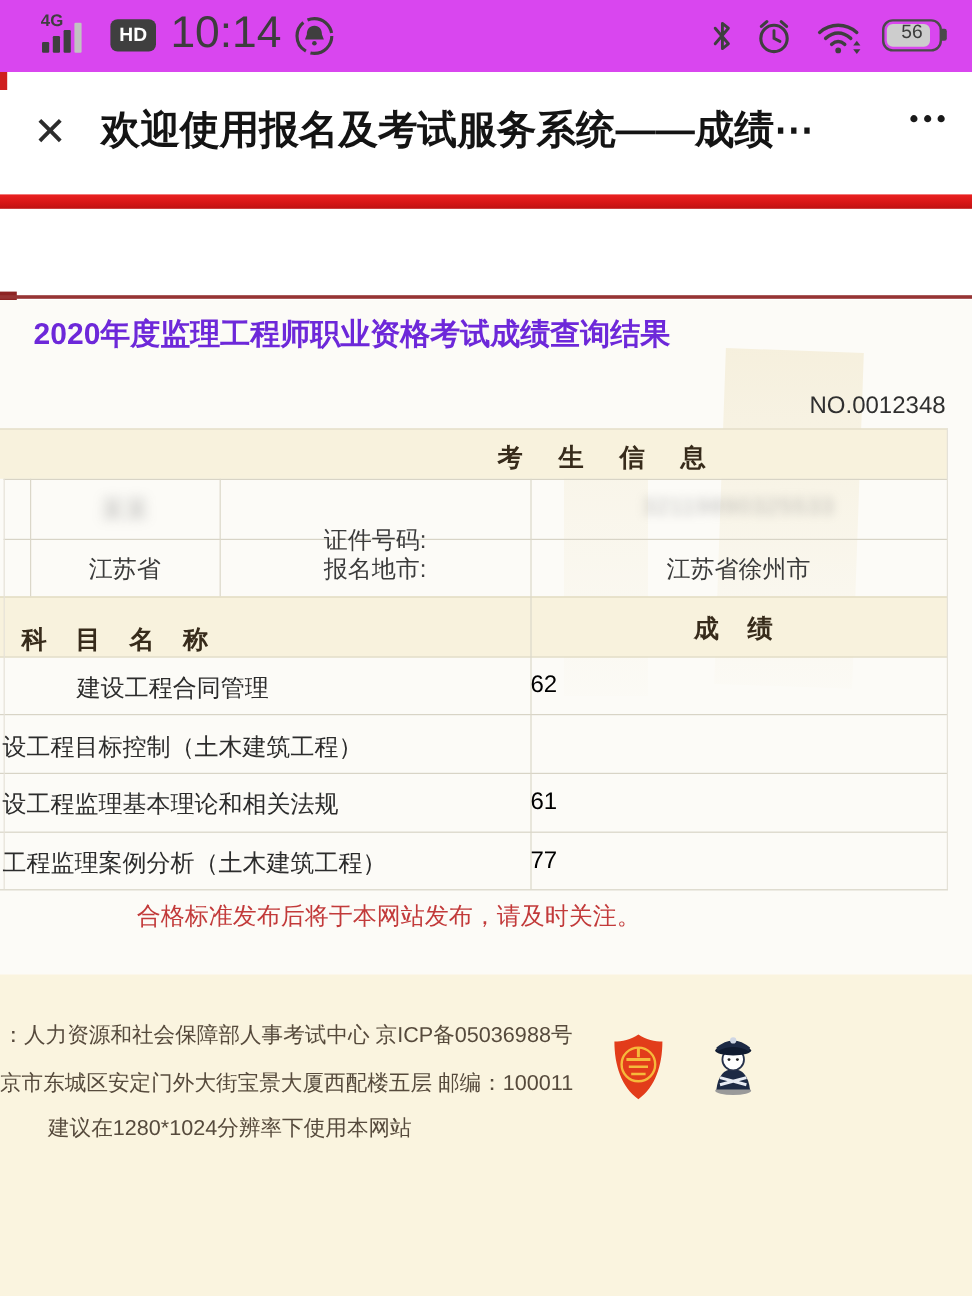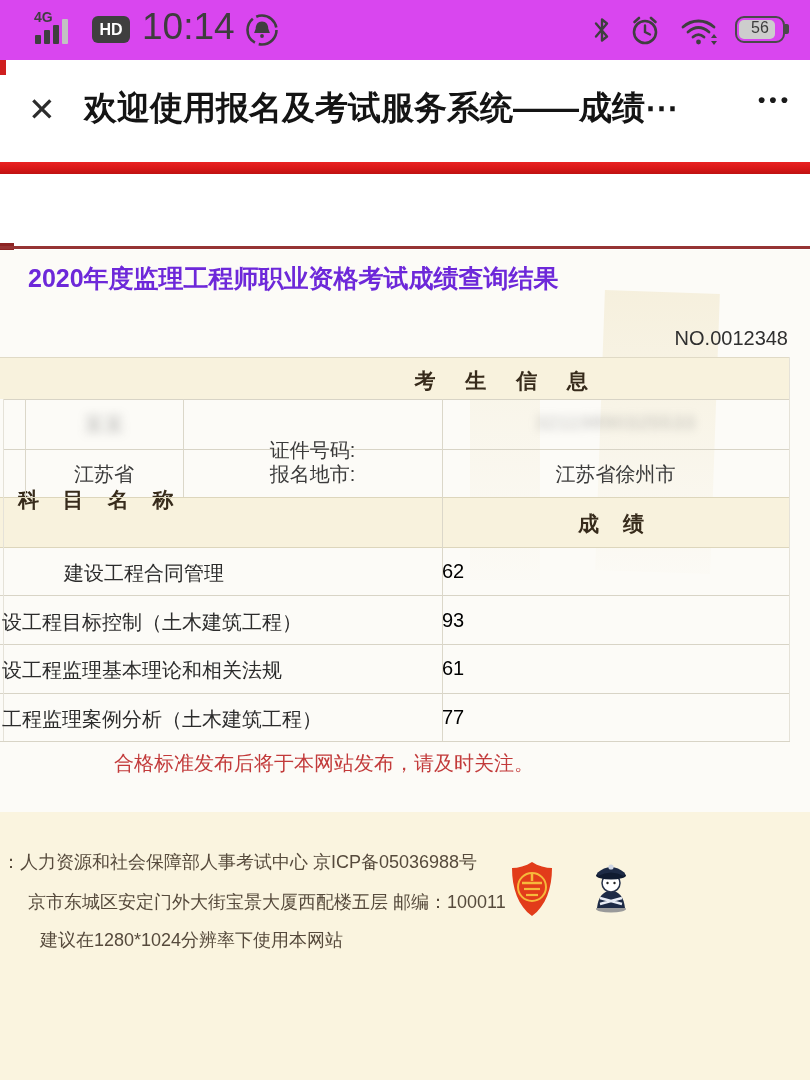--- a/index.html
+++ b/index.html
@@ -48,38 +48,38 @@
   .streak2{left:470px;top:380px;width:70px;height:200px;
     background:linear-gradient(180deg,rgba(238,226,190,.25),rgba(238,226,190,.03));}
   .page-title{position:absolute;left:28px;top:262px;font-size:25px;font-weight:bold;color:#6d28d9;white-space:nowrap;}
   .serial{position:absolute;right:22px;top:327px;font-size:20px;color:#2f2f2f;}
   
   .band{position:absolute;left:0;width:790px;background:#f8f2dd;}
   .band1{top:357px;height:42px;}
   .band2{top:497px;height:50px;}
   .band-text{font-weight:bold;color:#372b1b;font-size:21px;}
   .t-kaosheng{position:absolute;left:0;top:367px;width:600px;text-align:right;letter-spacing:12px;}
-  .t-kemu{position:absolute;left:18px;top:486px;letter-spacing:9px;}
+  .t-kemu{position:absolute;left:18px;top:519px;letter-spacing:9px;}
   .t-chengji{position:absolute;left:442px;top:510px;width:347px;text-align:center;letter-spacing:9px;}
   
   .hl{position:absolute;height:1px;background:#d8d4c6;}
   .vl{position:absolute;width:1px;background:#dbd7c9;}
   
   .cell{position:absolute;font-size:20px;color:#3b3b3b;}
   .c-center{text-align:center;}
   .masked-name{filter:blur(5px);opacity:.5;color:#6f6f6f;}
   .masked-id{filter:blur(4px);opacity:.5;color:#7d7d7d;letter-spacing:1px;font-size:19px;}
   .subj{position:absolute;font-size:20px;color:#2c2c2c;white-space:nowrap;}
   .score{position:absolute;left:442px;width:347px;text-align:left;font-size:20px;color:#000000;}
   .notice{position:absolute;left:114px;top:750px;font-size:20px;color:#c23a3a;font-weight:500;}
   
   .footer{position:absolute;left:0;top:812px;width:810px;height:268px;background:#faf4df;}
   .f-line{position:absolute;font-size:18px;color:#564a3c;white-space:nowrap;}
   .f1{left:2px;top:38px;}
-  .f2{left:0px;top:78px;padding-left:28px;}
+  .f2{left:0px;top:78px;}
   .f3{left:40px;top:116px;}
   .emblem{position:absolute;left:510px;top:48px;cursor:pointer;}
   .police{position:absolute;left:586px;top:44px;cursor:pointer;}
 </style>
 </head>
 <body>
 
 <div class="screen">
 
   <div class="statusbar">
@@ -172,21 +172,20 @@
   <div class="cell c-center masked-name" style="left:25px;top:411px;width:158px;">某某</div>
   <div class="cell c-center" style="left:183px;top:437px;width:259px;">证件号码:</div>
   <div class="cell c-center masked-id" style="left:442px;top:412px;width:347px;">32119890325533</div>
   <div class="cell c-center" style="left:25px;top:461px;width:158px;">江苏省</div>
   <div class="cell c-center" style="left:183px;top:461px;width:259px;">报名地市:</div>
   <div class="cell c-center" style="left:442px;top:461px;width:347px;">江苏省徐州市</div>
 
   <div class="subj" style="left:64px;top:560px;">建设工程合同管理</div>
   <div class="score" style="top:560px;">62</div>
   <div class="subj" style="left:2px;top:609px;">设工程目标控制（土木建筑工程）</div>
-  <div class="score" style="top:609px;">93</div>
   <div class="subj" style="left:2px;top:657px;">设工程监理基本理论和相关法规</div>
   <div class="score" style="top:657px;">61</div>
   <div class="subj" style="left:2px;top:706px;">工程监理案例分析（土木建筑工程）</div>
   <div class="score" style="top:706px;">77</div>
 
   <div class="notice">合格标准发布后将于本网站发布，请及时关注。</div>
 
   <div class="footer">
     <div class="f-line f1">：人力资源和社会保障部人事考试中心 京ICP备05036988号</div>
     <div class="f-line f2">京市东城区安定门外大街宝景大厦西配楼五层 邮编：100011</div>

